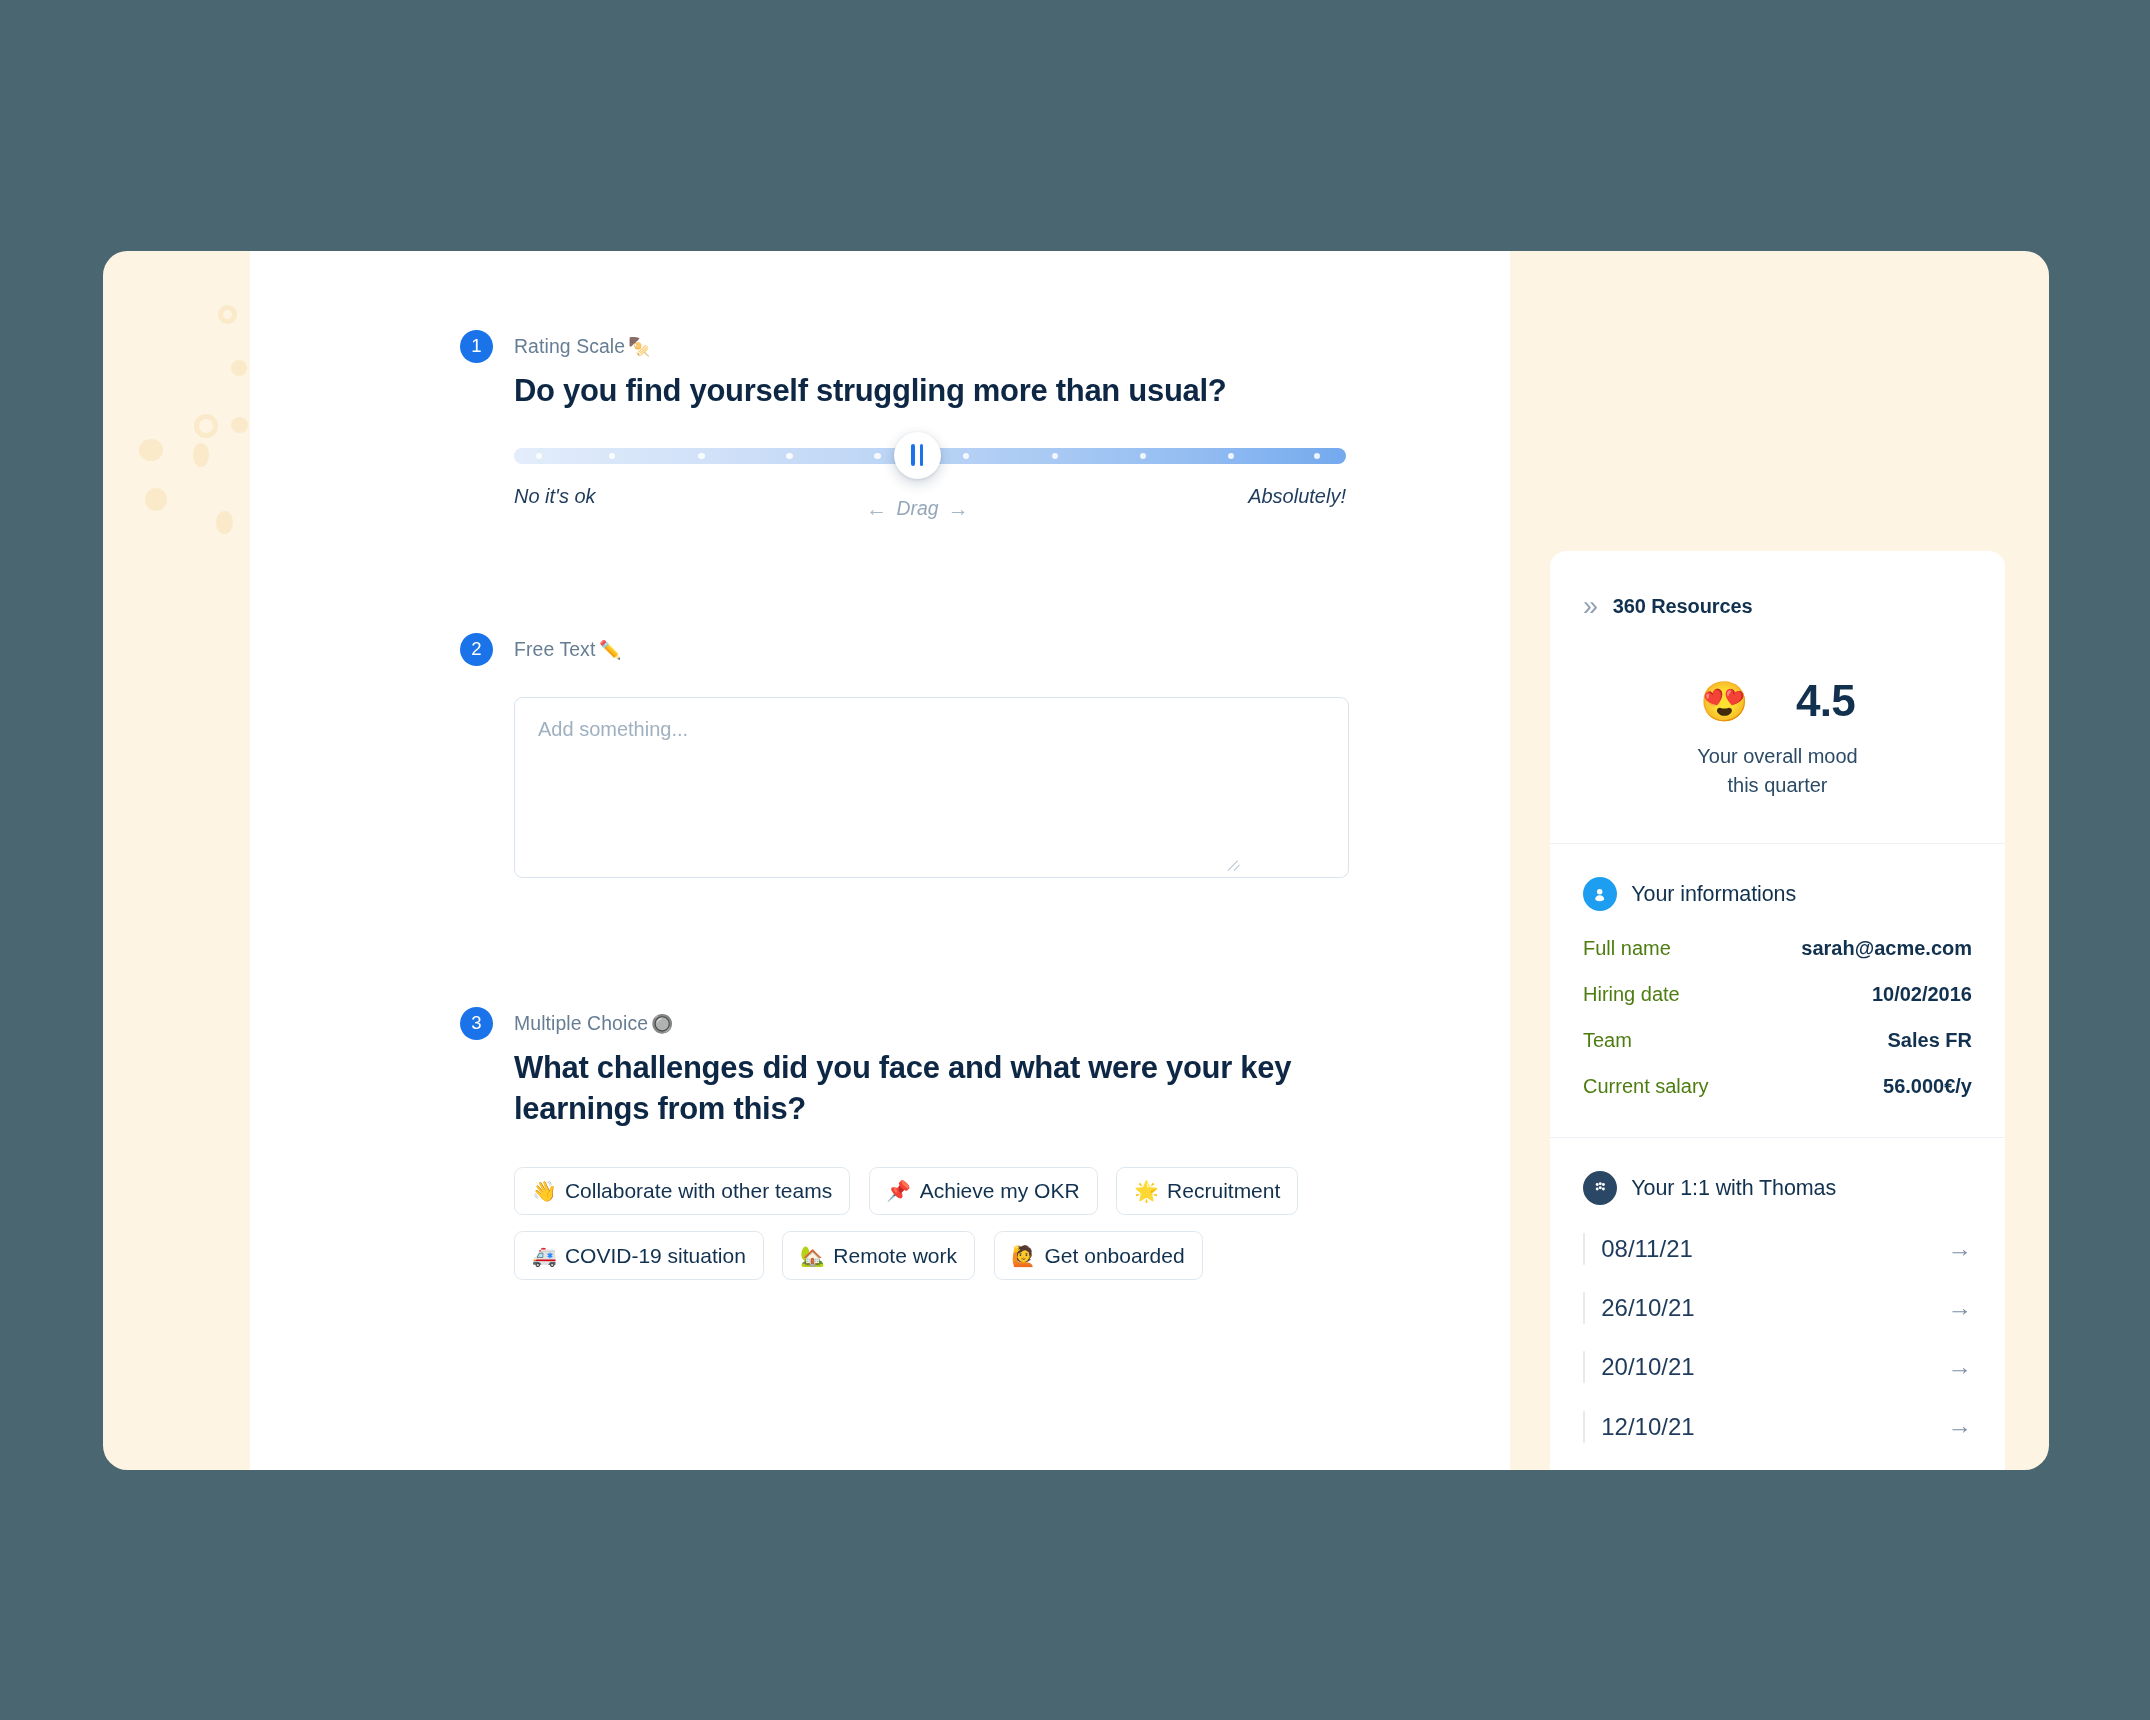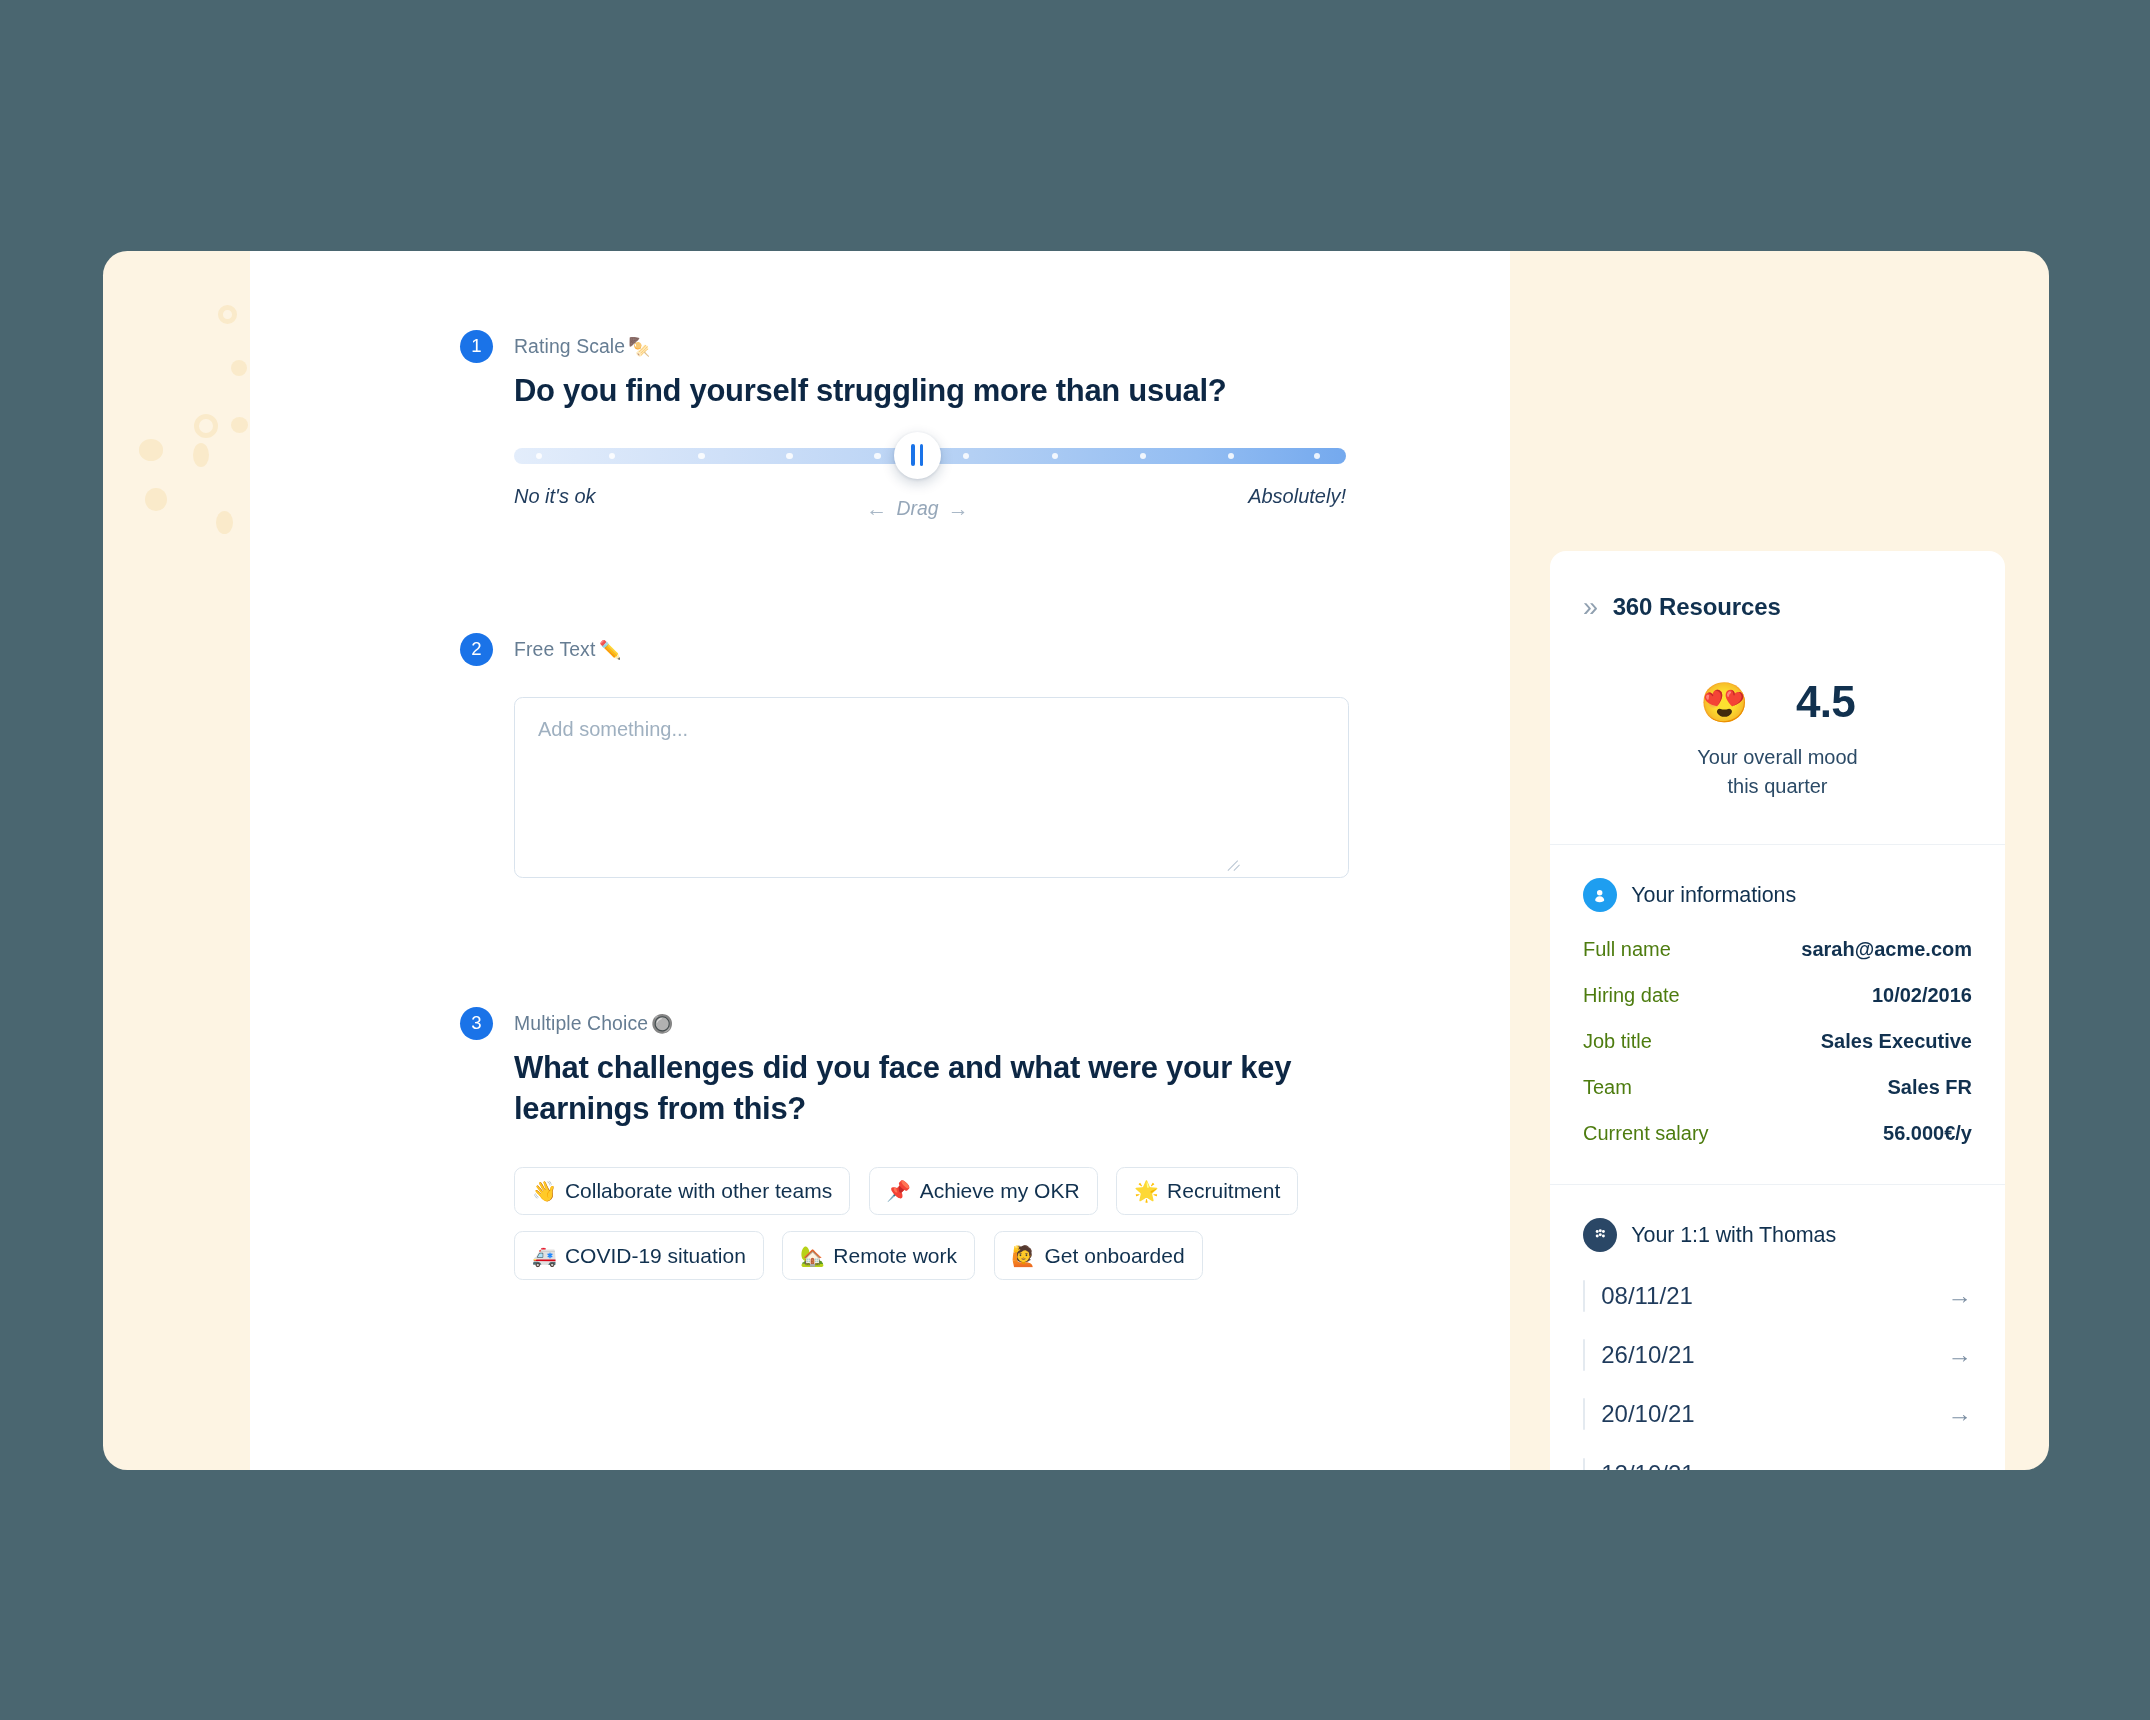--- a/index.html
+++ b/index.html
@@ -232,21 +232,21 @@
   .side-sec { padding: 0 33px; }
   .side-divider { height: 1.4px; background: #edf1f5; margin: 0; }
 
   .res-head {
     display: flex;
     align-items: center;
     gap: 16px;
     padding-top: 42px;
   }
   .chev-icon { color: #90a0b0; font-size: 27px; line-height: 1; letter-spacing: -1.4px; }
-  .res-title { font-size: 24px; font-weight: 700; color: #11314f; letter-spacing: -0.1px; }
+  .res-title { font-size: 20px; font-weight: 700; color: #11314f; letter-spacing: -0.1px; }
 
   .mood-block { text-align: center; padding: 56px 0 43px; }
   .mood-row {
     display: flex;
     align-items: center;
     justify-content: center;
     gap: 11.5px;
   }
   .mood-emoji { font-size: 39px; line-height: 1; }
   .mood-score { font-size: 44px; font-weight: 700; color: #11314f; letter-spacing: -0.7px; margin-left: 36px; }
@@ -448,24 +448,20 @@
       <div class="info-list">
         <div class="info-row">
           <span class="k">Full name</span>
           <span class="v">sarah@acme.com</span>
         </div>
         <div class="info-row">
           <span class="k">Hiring date</span>
           <span class="v">10/02/2016</span>
         </div>
         <div class="info-row">
-          <span class="k">Job title</span>
-          <span class="v">Sales Executive</span>
-        </div>
-        <div class="info-row">
           <span class="k">Team</span>
           <span class="v">Sales FR</span>
         </div>
         <div class="info-row">
           <span class="k">Current salary</span>
           <span class="v">56.000€/y</span>
         </div>
       </div>
     </div>
 

